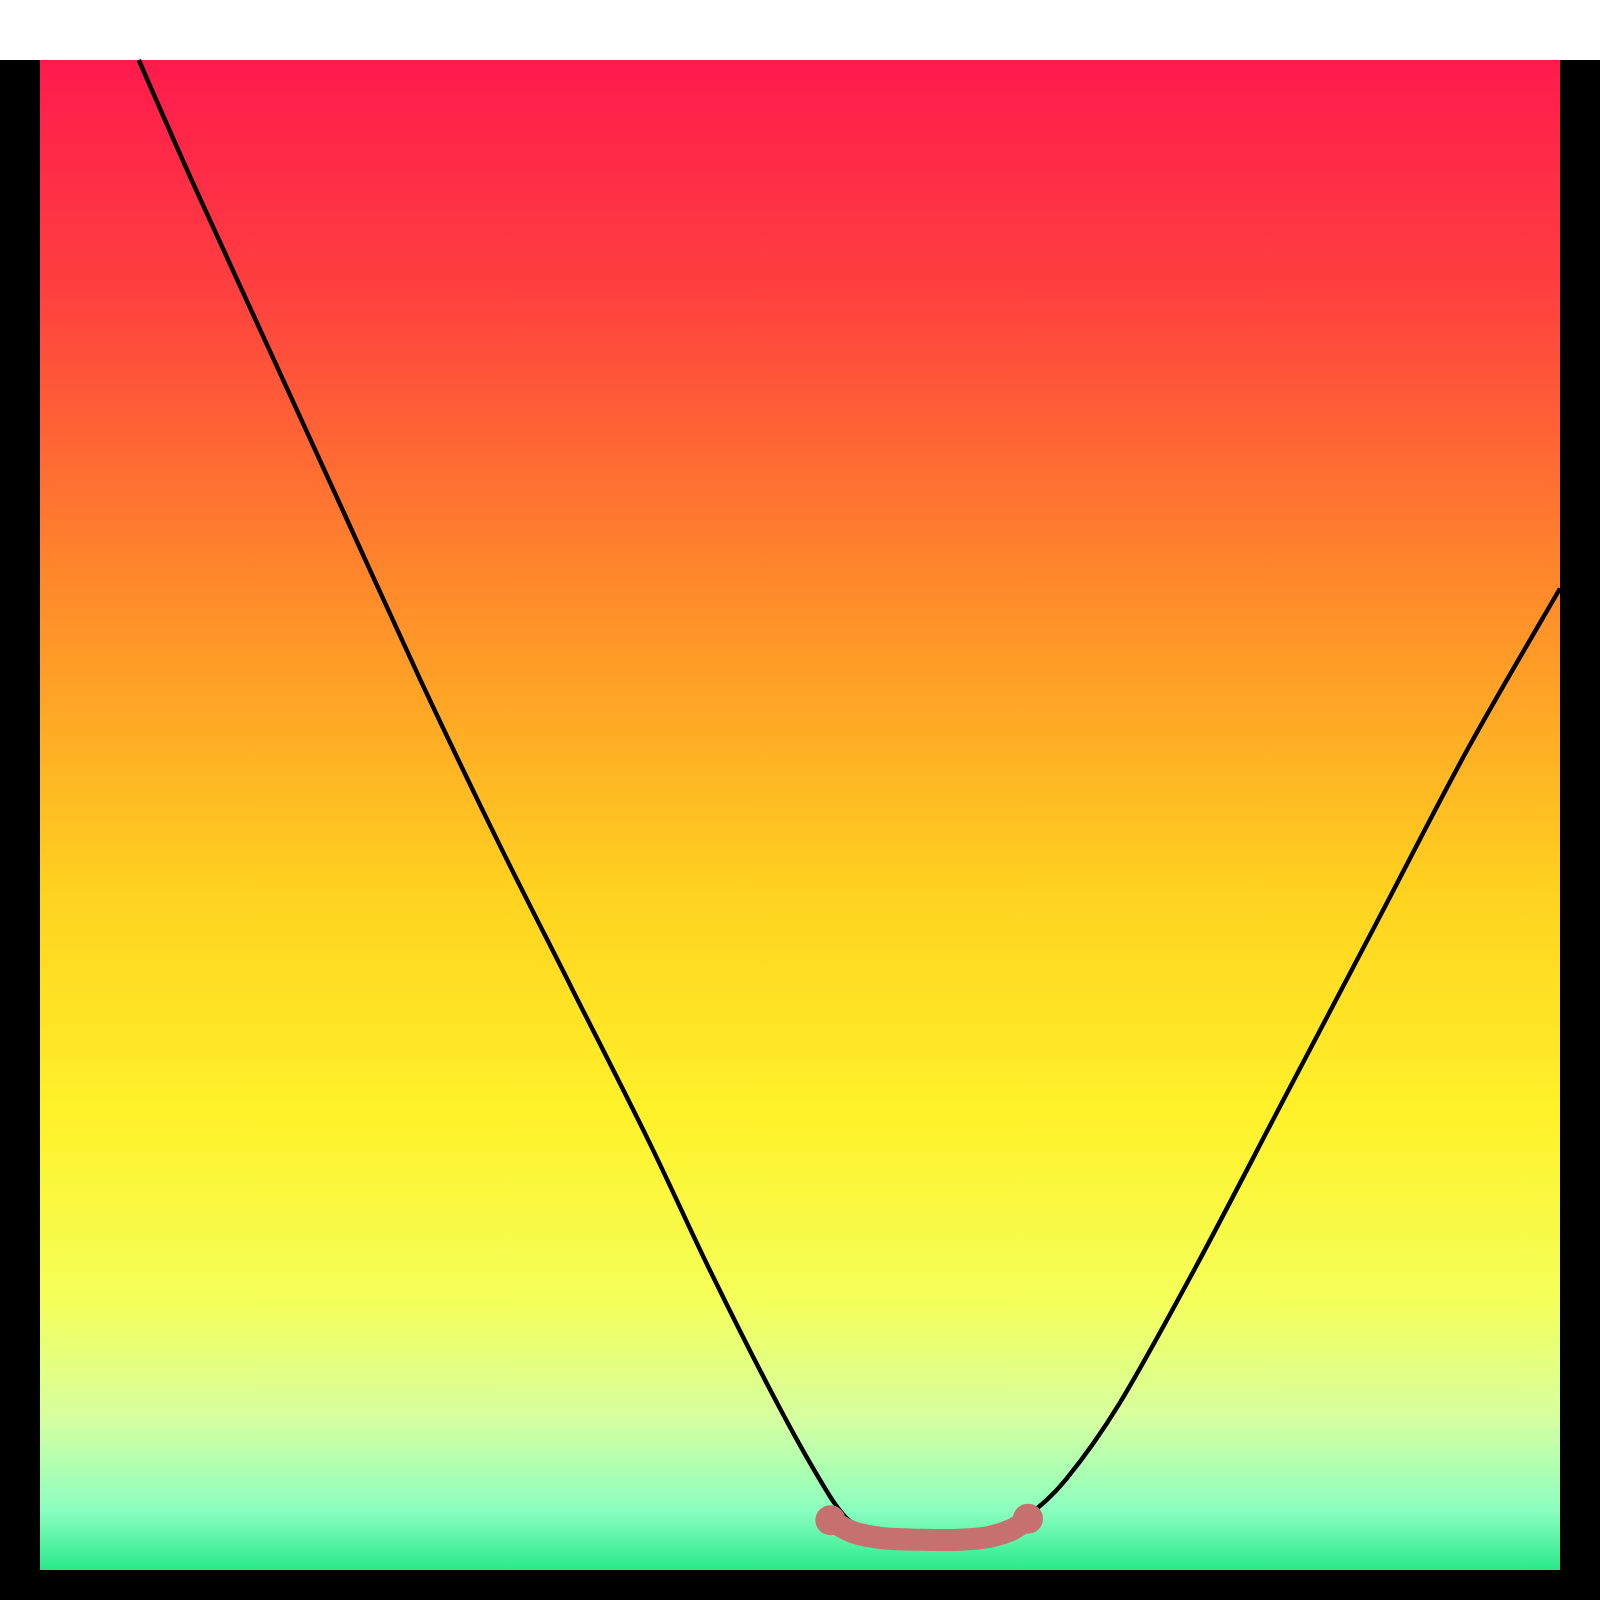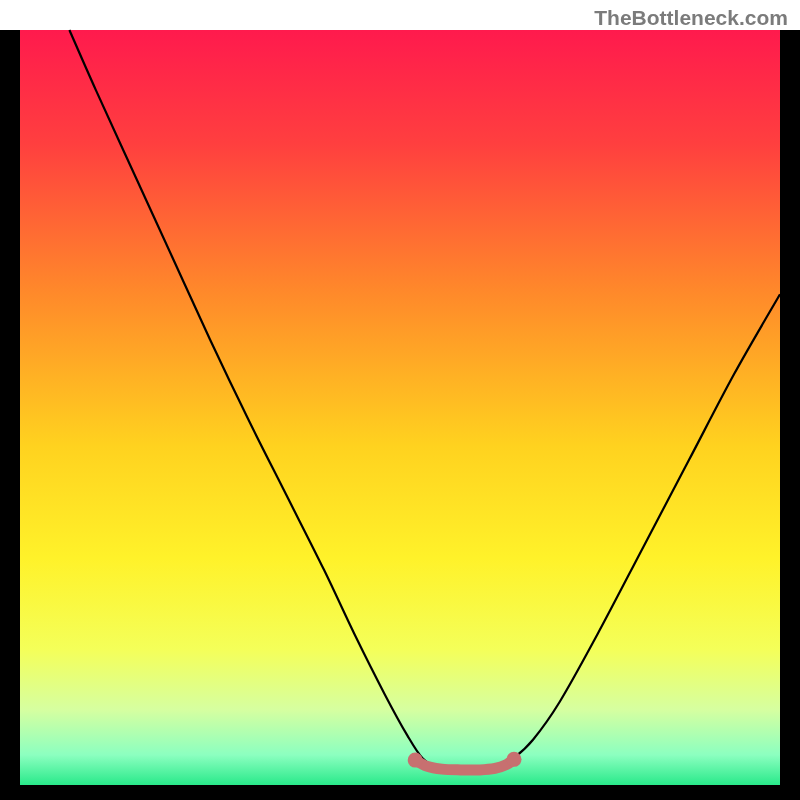--- a/index.html
+++ b/index.html
@@ -26,21 +26,20 @@
   svg {
     position: absolute;
     left: 0;
     top: 0;
   }
 </style>
 </head>
 <body>
 
 <div class="wrap">
-  <div class="attribution">TheBottleneck.com</div>
 
   <svg id="chart-svg" width="800" height="800" viewBox="0 0 800 800">
     <defs>
       <linearGradient id="bg-grad" x1="0" y1="0" x2="0" y2="1">
           <stop offset="0%" stop-color="#ff1a4d"></stop>
           <stop offset="15%" stop-color="#ff3f3f"></stop>
           <stop offset="35%" stop-color="#ff8a2a"></stop>
           <stop offset="55%" stop-color="#ffd21f"></stop>
           <stop offset="70%" stop-color="#fff22a"></stop>
           <stop offset="82%" stop-color="#f4ff59"></stop>

